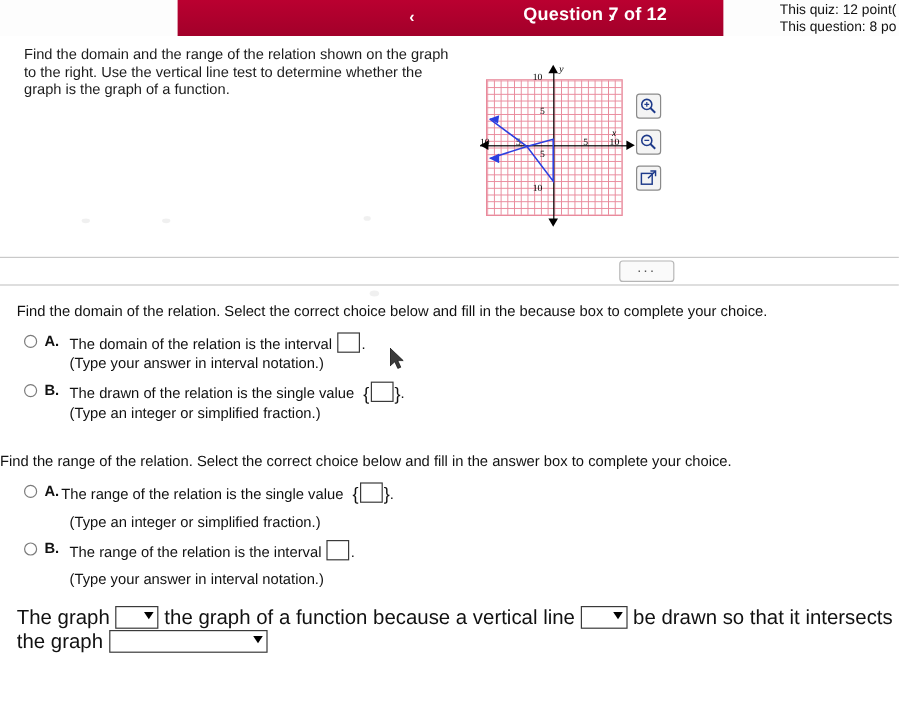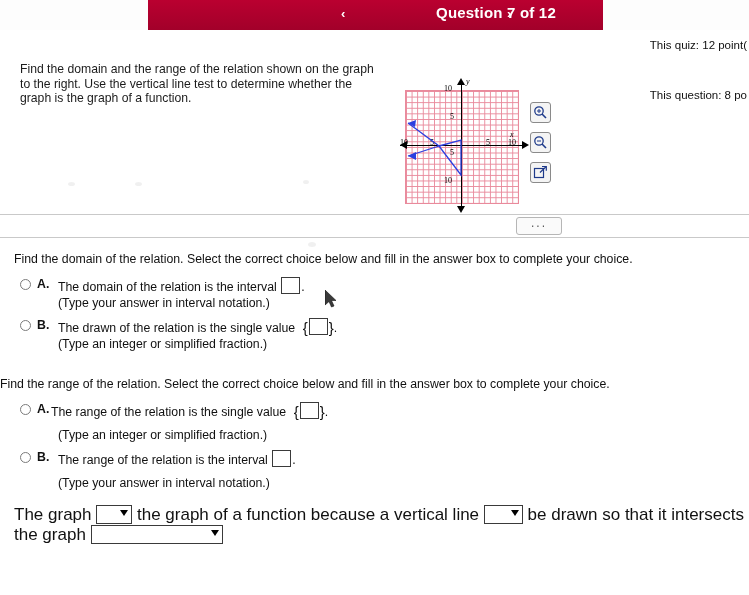--- a/index.html
+++ b/index.html
@@ -69,26 +69,26 @@
 
   .quiz-info {
     position: absolute;
     right: 2px;
     top: 2px;
     text-align: right;
     font-size: 11.5px;
     color: #111;
     line-height: 14px;
   }
-  .quiz-info div { white-space: nowrap; margin-top: 36px; }
+  .quiz-info div { white-space: nowrap; }
 
   
   .qbody {
     position: absolute;
-    top: 44px;
+    top: 20px;
     left: 0;
     width: 749px;
     height: 238px;
   }
   .qtext {
     position: absolute;
     top: 18px;
     left: 20px;
     width: 360px;
     font-size: 12.2px;
@@ -405,21 +405,21 @@
         <polyline points="9,1.5 13.3,1.5 13.3,5.8" fill="none" stroke="#1e3a8a" stroke-width="1.2"></polyline>
       </svg>
     </div>
   </div>
 </div>
 
 <div class="hr hr1"></div>
 <div class="dots">...</div>
 <div class="hr hr2"></div>
 
-<div class="prompt p1">Find the domain of the relation. Select the correct choice below and fill in the answer box to complete your choice.</div>
+<div class="prompt p1">Find the domain of the relation. Select the correct choice below and fill in the because box to complete your choice.</div>
 
 <div class="choice" style="top:277px;left:20px;">
   <span class="radio" style="top:2px;left:0px;"></span>
   <span class="ch-letter" style="top:0px;left:17px;">A.</span>
   <span class="ch-text" style="top:0px;left:38px;">
     <span>The domain of the relation is the interval</span>
     <span class="answer-box"></span><span>.</span>
   </span>
 </div>
 <div class="ch-sub" style="position:absolute;top:296px;left:58px;">(Type your answer in interval notation.)</div>

